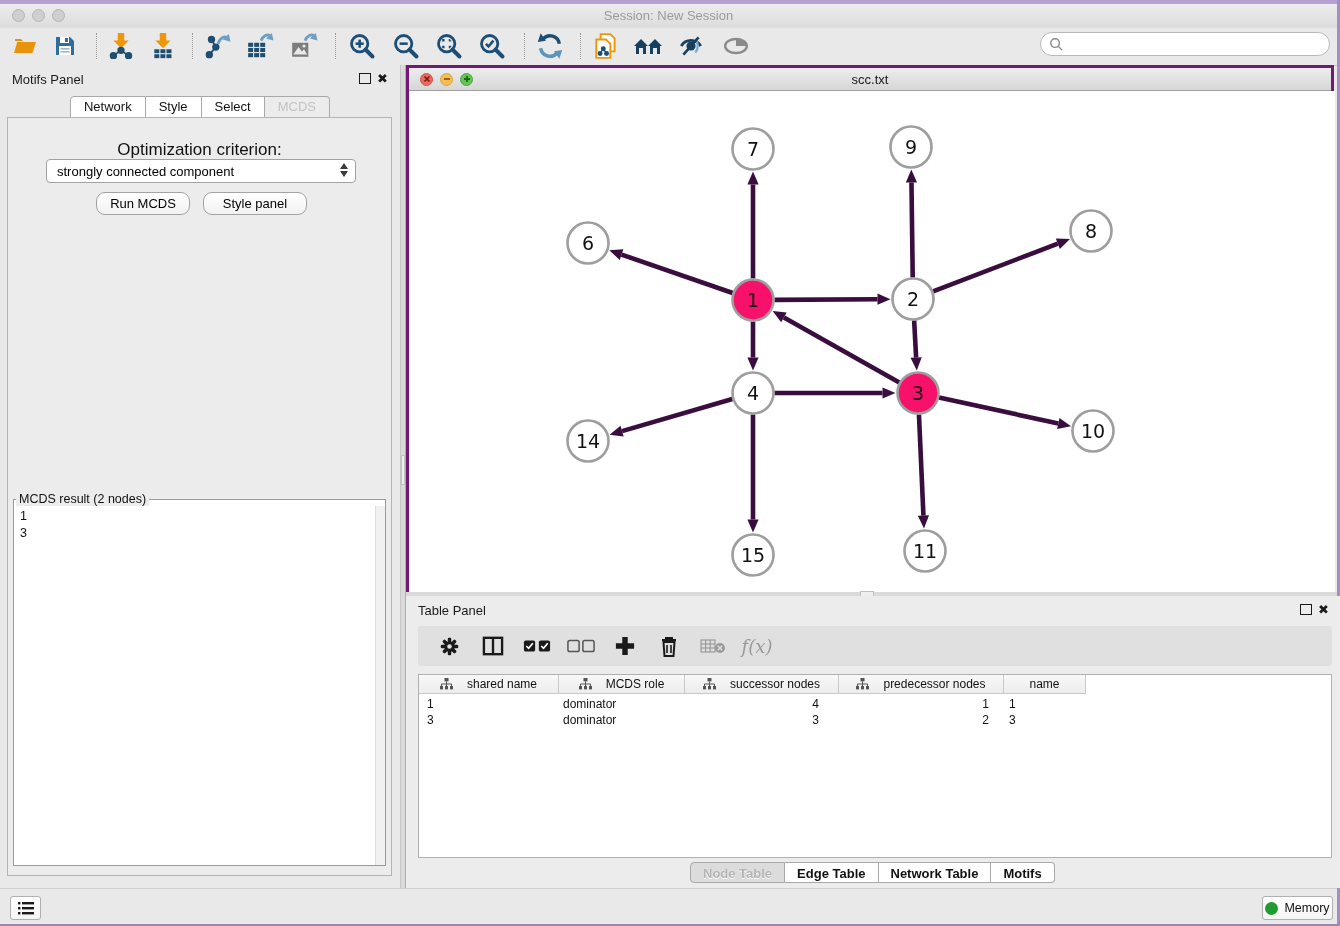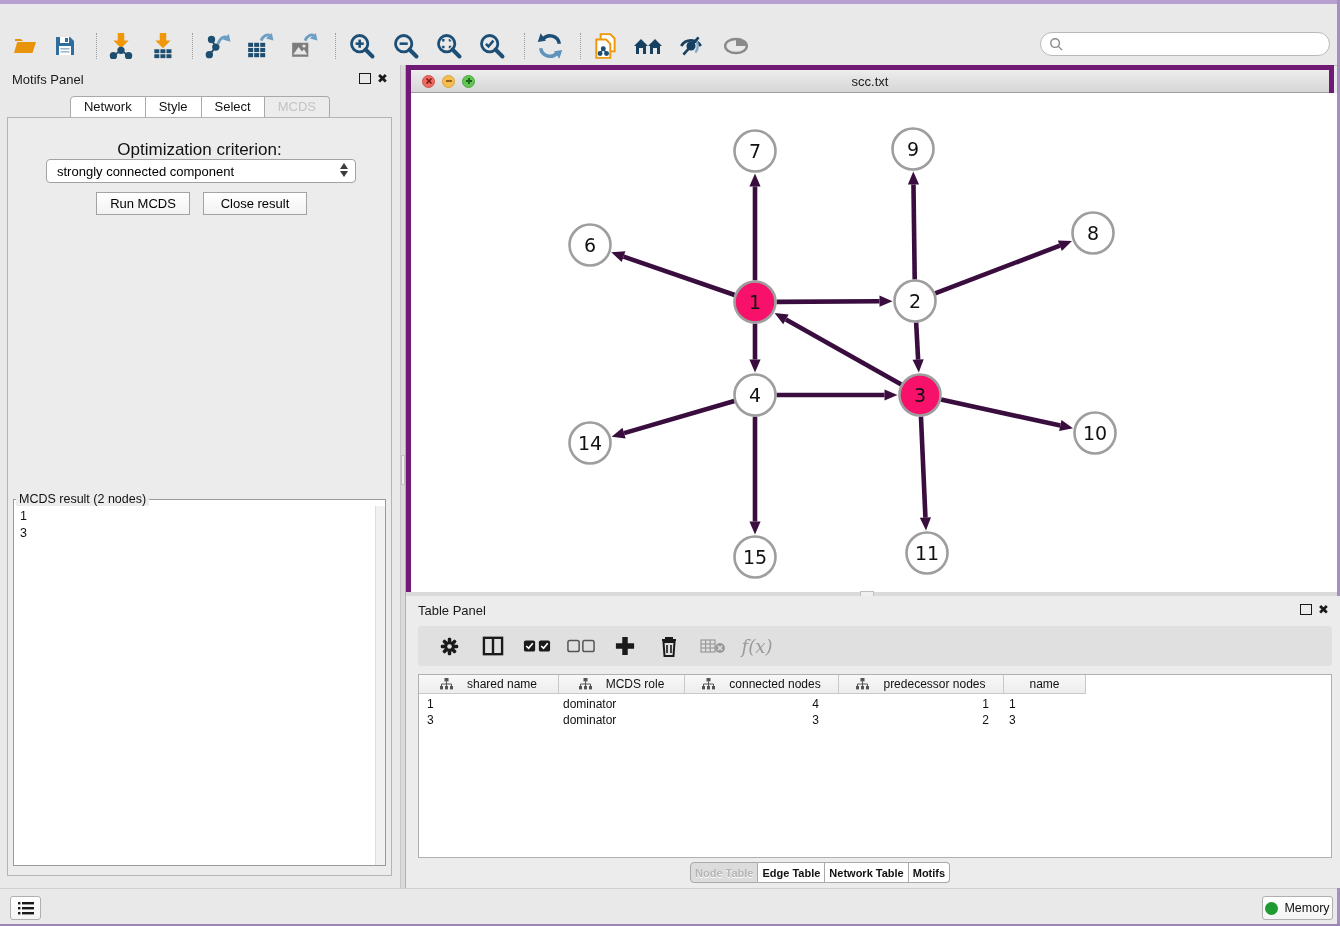--- a/index.html
+++ b/index.html
@@ -30,66 +30,72 @@
   .tab{height:20px;line-height:20px;padding:0 13px;font-size:13px;background:#fff;border:1px solid #a9a9a9;border-left-width:0;color:#111;}
   .tab:first-child{border-left-width:1px;border-top-left-radius:4px;}
   .tab:last-child{border-top-right-radius:4px;border-bottom-right-radius:2px;}
   .tab.inactive-look{background:#ececec;color:#c3c3c3;}
   .cp-body{position:absolute;left:7px;top:52px;width:385px;height:759px;background:#ececec;border:1px solid #b4b4b4;box-sizing:border-box;}
   .opt-label{position:absolute;left:0;top:22px;width:100%;text-align:center;font-size:17px;color:#111;}
   .dropdown{position:absolute;left:38px;top:41px;width:310px;height:24px;background:#fff;border:1px solid #a2a2a2;border-radius:4px;box-sizing:border-box;display:flex;align-items:center;font-size:13px;padding-left:10px;}
   .stepper{position:absolute;right:7px;top:3px;display:flex;flex-direction:column;gap:2px;}
   .stepper .up{width:0;height:0;border-left:4px solid transparent;border-right:4px solid transparent;border-bottom:6px solid #3c3c3c;}
   .stepper .down{width:0;height:0;border-left:4px solid transparent;border-right:4px solid transparent;border-top:6px solid #3c3c3c;}
-  .cp-btn{position:absolute;top:74px;height:23px;background:linear-gradient(#ffffff,#f2f2f2);border:1px solid #a3a3a3;border-radius:0;font-size:13px;display:flex;align-items:center;justify-content:center;box-sizing:border-box;}
+  .cp-btn{position:absolute;top:74px;height:23px;background:linear-gradient(#ffffff,#f2f2f2);border:1px solid #a3a3a3;border-radius:9px;font-size:13px;display:flex;align-items:center;justify-content:center;box-sizing:border-box;}
   .mcds-fieldset{position:absolute;left:5px;top:374px;width:373px;height:374px;border:1px solid #9a9a9a;background:#fff;margin:0;padding:0;box-sizing:border-box;}
   .mcds-legend{font-size:12.5px;color:#111;padding:0 3px;margin-left:2px;background:#ececec;}
   .mcds-text{position:absolute;left:6px;top:2px;font-size:12.5px;color:#111;line-height:17px;}
   .mcds-scroll{position:absolute;right:0px;top:0px;width:9px;height:100%;background:#f1f1f1;border-left:1px solid #ddd;}
   
   .vdivider{left:400px;top:65px;width:6px;height:823px;background:#dadada;border-left:1px solid #c6c6c6;border-right:1px solid #b0b0b0;box-sizing:border-box;}
   .vdiv-handle{left:401px;top:455px;width:4px;height:30px;background:#efefef;border:1px solid #c0c0c0;box-sizing:border-box;}
   .hdivider{left:406px;top:592px;width:931px;height:4px;background:#dadada;}
   .hdiv-handle{left:860px;top:591px;width:14px;height:6px;background:#efefef;border:1px solid #c0c0c0;box-sizing:border-box;}
   
-  .netwin{left:406px;top:65px;width:928px;height:627px;border:5px solid #701a75;box-sizing:border-box;background:#fff;}
+  .netwin{left:406px;top:65px;width:928px;height:627px;border:3px solid #701a75;box-sizing:border-box;background:#fff;}
   .net-titlebar{position:absolute;left:0;top:0;width:100%;height:23px;background:linear-gradient(#ededed,#d6d6d6);border-bottom:1px solid #9f9f9f;box-sizing:border-box;}
   .net-title{position:absolute;top:4px;left:0;width:100%;text-align:center;font-size:13px;color:#1a1a1a;}
   .tl2{position:absolute;top:4.5px;width:13px;height:13px;border-radius:50%;box-sizing:border-box;display:flex;align-items:center;justify-content:center;}
   .net-canvas{position:absolute;left:0;top:23px;width:926px;height:502px;background:#fff;overflow:hidden;}
   
   .tpanel{left:406px;top:596px;width:1038px;height:292px;background:#ececec;}
   .tp-toolbar{position:absolute;left:12px;top:30px;width:914px;height:40px;background:#e0e0e0;border-radius:3px;display:flex;align-items:center;gap:14px;padding-left:16px;box-sizing:border-box;}
   .tp-icon{width:30px;height:26px;display:flex;align-items:center;justify-content:center;}
   .fx-label{font-family:"DejaVu Serif","Liberation Serif",serif;font-style:italic;font-size:18px;color:#9a9a9a;}
   .ttable{position:absolute;left:12px;top:78px;width:914px;height:184px;background:#fff;border:1px solid #b0b0b0;box-sizing:border-box;overflow:hidden;}
   .thead{position:absolute;left:0;top:0;height:19px;display:flex;}
   .th{height:19px;background:linear-gradient(#f8f8f8,#ededed);border-right:1px solid #c9c9c9;border-bottom:1px solid #c9c9c9;box-sizing:border-box;display:flex;align-items:center;justify-content:center;gap:14px;font-size:12px;color:#111;}
   .trow{position:absolute;left:0;height:16px;font-size:12px;color:#111;}
   .td{position:absolute;top:1px;}
   .tp-tabs{position:absolute;left:284px;top:266px;display:flex;}
-  .btab{height:21px;line-height:21px;padding:0 4px;font-size:11px;font-weight:bold;background:#fff;border:1px solid #a9a9a9;border-left-width:0;color:#111;box-sizing:border-box;}
+  .btab{height:21px;line-height:21px;padding:0 12px;font-size:13px;font-weight:bold;background:#fff;border:1px solid #a9a9a9;border-left-width:0;color:#111;box-sizing:border-box;}
   .btab:first-child{border-left-width:1px;border-radius:4px 0 0 4px;}
   .btab:last-child{border-radius:0 4px 4px 0;}
   .btab.active{background:#dcdcdc;color:#b5b5b5;text-shadow:0 1px 0 #fff;}
   
   .statusbar{left:0;top:888px;width:1337px;height:35px;background:#e9e9e9;border-top:1px solid #cfcfcf;}
   .sb-btn{position:absolute;top:7px;height:24px;background:linear-gradient(#ffffff,#f4f4f4);border:1px solid #b0b0b0;border-radius:3px;display:flex;align-items:center;justify-content:center;box-sizing:border-box;}
   .mem-dot{width:13px;height:13px;border-radius:50%;background:#1f9b31;margin-right:6px;}
   .mem-label{font-size:12.5px;color:#111;}
 </style>
 </head>
 <body>
 
 <div class="app">
 
   <div class="abs frame-top"></div>
   <div class="abs frame-right"></div>
   <div class="abs frame-bottom"></div>
 
+  <div class="abs titlebar">
+    <span class="tl tl-gray" style="left:12px"></span>
+    <span class="tl tl-gray" style="left:32px"></span>
+    <span class="tl tl-gray" style="left:52px"></span>
+    <div class="main-title">Session: New Session</div>
+  </div>
 
   <div class="abs toolbar">
     <div class="tb-btn" style="left:8px">
       <svg width="26" height="24" viewBox="0 0 24 24">
           <path fill="#e8930c" d="M2 5 h6 l2 2 h-8 z"></path>
           <path fill="#e8930c" d="M1 19 L4.2 8 H23 L19.5 19 Z"></path>
         </svg>
     </div>
     <div class="tb-btn" style="left:48px">
       <svg width="24" height="24" viewBox="0 0 24 24">
@@ -266,21 +272,21 @@
     <div class="cp-body">
       <div class="opt-label">Optimization criterion:</div>
       <div class="dropdown">
         <span>strongly connected component</span>
         <span class="stepper">
             <span class="up"></span>
             <span class="down"></span>
           </span>
       </div>
       <div class="cp-btn" style="left:88px;width:94px">Run MCDS</div>
-      <div class="cp-btn" style="left:195px;width:104px">Close result</div>
+      <div class="cp-btn" style="left:195px;width:104px">Style panel</div>
       <fieldset class="mcds-fieldset">
         <legend class="mcds-legend">MCDS result (2 nodes)</legend>
         <div class="mcds-text">1</div>
         <div class="mcds-text" style="top:19px">3</div>
         <div class="mcds-scroll"></div>
       </fieldset>
     </div>
   </div>
 
   <div class="abs vdivider"></div>
@@ -455,21 +461,21 @@
           <span>MCDS role</span>
         </span>
         <span class="th" style="width:154px">
           <svg width="13" height="12" viewBox="0 0 13 12">
               <rect x="4.5" y="0" width="4" height="3.4" fill="#555"></rect>
               <path d="M6.5 3.4 V6 M1.5 6 H11.5 M1.5 6 V8 M6.5 6 V8 M11.5 6 V8" stroke="#555" fill="none"></path>
               <rect x="0" y="8" width="3" height="3.4" fill="#555"></rect>
               <rect x="5" y="8" width="3" height="3.4" fill="#555"></rect>
               <rect x="10" y="8" width="3" height="3.4" fill="#555"></rect>
             </svg>
-          <span>connected nodes</span>
+          <span>successor nodes</span>
         </span>
         <span class="th" style="width:165px">
           <svg width="13" height="12" viewBox="0 0 13 12">
               <rect x="4.5" y="0" width="4" height="3.4" fill="#555"></rect>
               <path d="M6.5 3.4 V6 M1.5 6 H11.5 M1.5 6 V8 M6.5 6 V8 M11.5 6 V8" stroke="#555" fill="none"></path>
               <rect x="0" y="8" width="3" height="3.4" fill="#555"></rect>
               <rect x="5" y="8" width="3" height="3.4" fill="#555"></rect>
               <rect x="10" y="8" width="3" height="3.4" fill="#555"></rect>
             </svg>
           <span>predecessor nodes</span>

